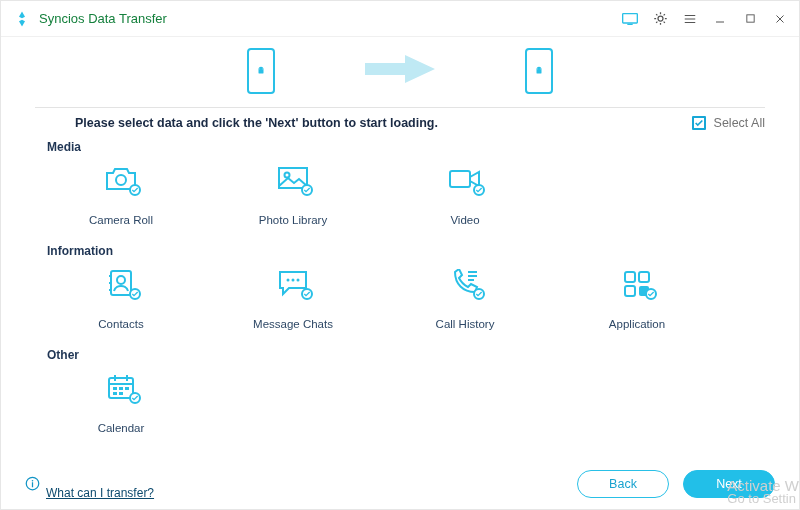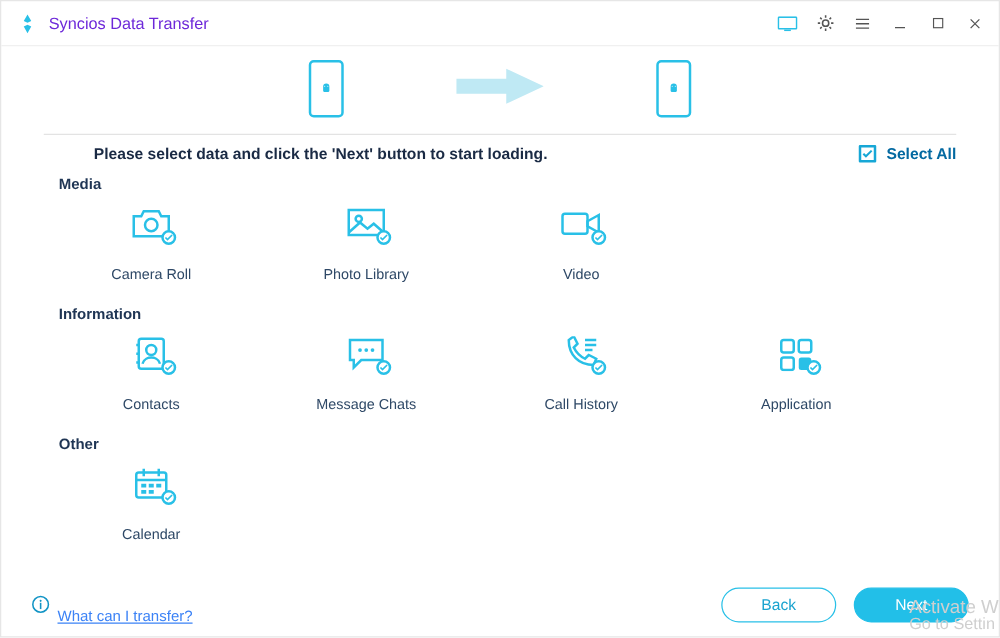--- a/index.html
+++ b/index.html
@@ -1,46 +1,46 @@
 <!DOCTYPE html>
 <html><head>
 <meta charset="utf-8">
 <style>
   * { box-sizing: border-box; margin: 0; padding: 0; font-family: "Segoe UI", Arial, sans-serif; }
   body { width: 800px; height: 510px; background: #fff; overflow: hidden; position: relative; border: 1px solid #e6e6e6; }
   .titlebar { height: 36px; display: flex; align-items: center; padding: 0 10px 0 12px; border-bottom: 1px solid #f0f0f0; }
   .logo { width: 18px; height: 18px; display: inline-flex; align-items: center; justify-content: center; }
-  .app-title { font-size: 13px; color: #6d28d9; margin-left: 8px; flex: 1; }
+  .app-title { font-size: 13px; color: #15803d; margin-left: 8px; flex: 1; }
   .win-controls { display: flex; align-items: center; gap: 12px; }
   .wc { width: 18px; height: 18px; color: #666; display: flex; align-items: center; justify-content: center; }
 
   .devices { height: 68px; display: flex; align-items: center; justify-content: center; gap: 90px; position: relative; }
   .phone { width: 28px; height: 46px; border: 2px solid #29c0e7; border-radius: 4px; position: relative; display:flex; align-items:center; justify-content:center; }
   .phone .bug { width:10px; height:12px; }
   .arrow-big { color:#bfe9f4; }
 
   .content { padding: 2px 34px 0 34px; }
   .divider { border: 0; border-top: 1px solid #e3e3e3; margin: 0 0 8px 0; }
   .instruct-row { display:flex; align-items:center; justify-content:space-between; margin: 6px 0 2px 0;}
   .instruct { font-size: 12.5px; color: #1a2a44; font-weight: 700; padding-left: 40px; }
-  .select-all { display:flex; align-items:flex-start; gap:8px; color:#0369a1; font-size:12.5px; font-weight:700; cursor:pointer;}
+  .select-all { display:flex; align-items:flex-start; gap:8px; color:#737373; font-size:12.5px; font-weight:400; cursor:pointer;}
   .select-all .box { width:14px; height:14px; border:2px solid #17a7d6; display:flex; align-items:center; justify-content:center; border-radius:1px;}
   .select-all .box svg { display:block; }
 
   .sec-title { font-size: 12px; color: #1f3554; font-weight:700; margin: 10px 0 4px 12px; }
   .grid { display:flex; gap: 0; }
   .cell { width: 172px; text-align:center; padding: 6px 0 8px 0;}
   .cell .icn { height: 30px; display:flex; align-items:center; justify-content:center; color:#29c0e7; position:relative;}
   .cell .lbl { font-size: 11.5px; color:#2e4866; margin-top:20px;}
   .chk-badge { position:absolute; width:12px; height:12px; background:#fff; border:2px solid #29c0e7; border-radius:50%; right: calc(50% - 20px); bottom:-2px; display:flex; align-items:center; justify-content:center;}
   .chk-badge svg { display:block; }
 
   .footer { position:absolute; bottom:0; left:0; right:0; height:52px; border-top:1px solid transparent; display:flex; align-items:center; padding:0 24px;}
   .help { display:flex; align-items:center; gap:6px; color:#1294c5; font-size:12px;}
-  .help a { color:#3b82f6; text-decoration: underline; margin-top: 18px; }
+  .help a { color:#0c4a6e; text-decoration: underline; margin-top: 18px; }
   .spacer { flex:1; }
   .btn { min-width:92px; height:28px; border-radius:14px; font-size:12.5px; display:inline-flex; align-items:center; justify-content:center; cursor:pointer; user-select:none;}
   .btn-back { border:1px solid #29c0e7; color:#1aa3cf; background:#fff; margin-right:14px;}
   .btn-next { background:#22bfe8; color:#fff; border:1px solid #22bfe8;}
   .watermark { position:absolute; right:0; bottom:4px; color:#cfcfcf; font-size:13px; text-align:left; line-height:13px; pointer-events:none;}
   .watermark .s1 { font-size:15px; }
 </style>
 </head>
 <body>
 

